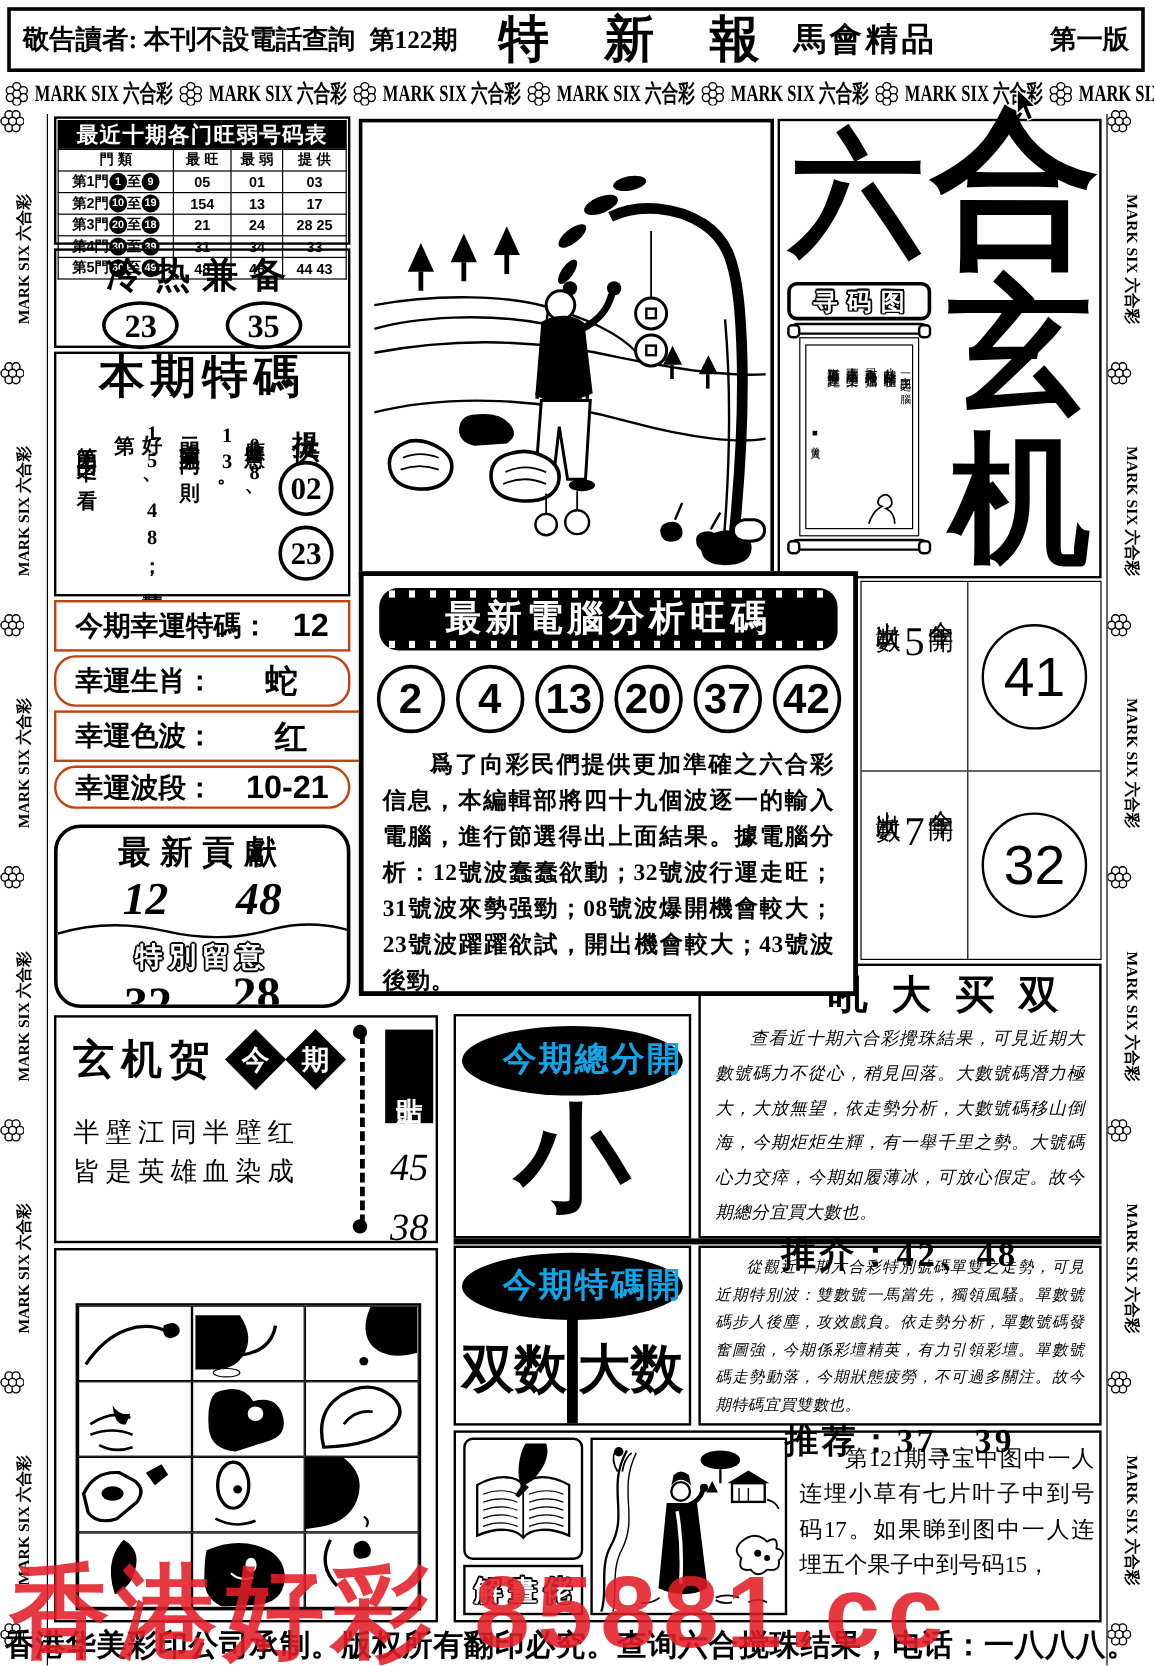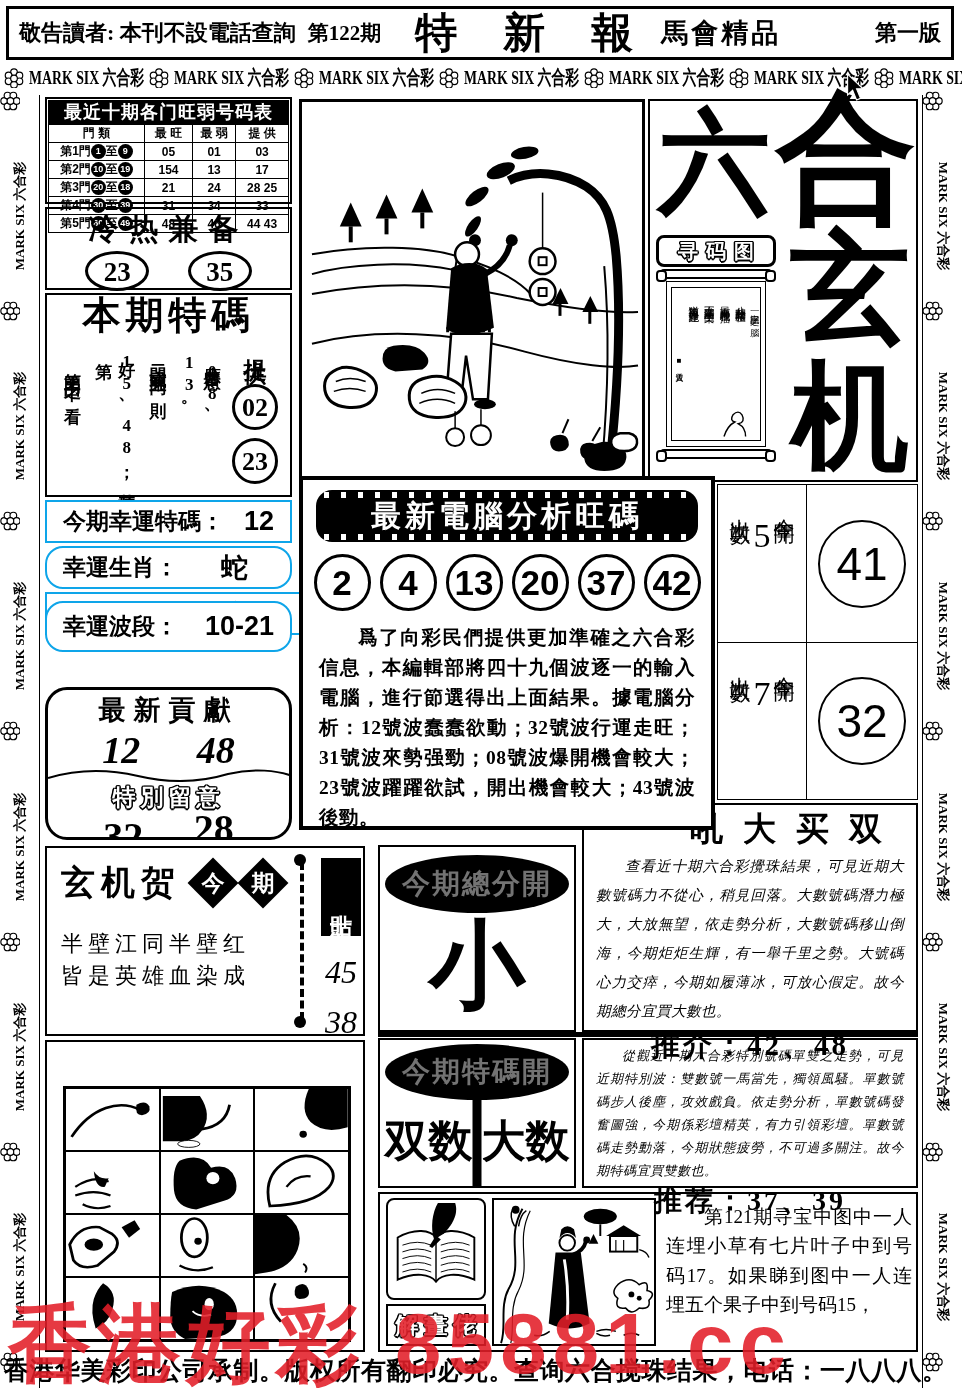--- a/index.html
+++ b/index.html
@@ -23,35 +23,35 @@
   .sideunit span{position:absolute;left:50%;top:50%;white-space:nowrap;font-size:13px;font-weight:bold}
   .rotL span{transform:translate(-50%,-50%) rotate(-90deg)}
   .rotR span{transform:translate(-50%,-50%) rotate(90deg)}
   
   table.gt{width:100%;border-collapse:collapse;font-family:"Liberation Sans","DejaVu Sans",sans-serif;font-size:12px;font-weight:bold}
   table.gt td{border:1px solid #000;text-align:center;height:15px;padding:0 1px}
   .mini-c{display:inline-block;min-width:15px;height:15px;border-radius:50%;background:#000;color:#fff;font-size:9px;line-height:15px;text-align:center;vertical-align:1px;padding:0 1px}
   .oval{display:inline-block;width:64px;height:40px;border:3px solid #000;border-radius:50%;font-size:27px;line-height:36px;text-align:center;font-weight:bold}
   .circle44{display:inline-block;width:46px;height:46px;border:3px solid #000;border-radius:50%;font-size:26px;line-height:41px;text-align:center;font-weight:bold;margin-top:8px;background:#fff}
   .vcol{writing-mode:vertical-rl;text-orientation:upright;font-size:19px;letter-spacing:3px;font-weight:bold}
-  .lucky{border:2px solid #0ea5e9;display:flex;align-items:center;justify-content:space-between;padding:0 16px;background:#fff}
+  .lucky{border:2px solid #c2410c;display:flex;align-items:center;justify-content:space-between;padding:0 16px;background:#fff}
   .lucky .lab{font-size:23px;font-weight:bold}
   .lucky .val{font-size:27px;font-weight:bold}
   .pill{border-radius:18px}
   .diamond{width:36px;height:36px;background:#000;display:inline-flex;align-items:center;justify-content:center;transform:rotate(45deg);margin-left:14px}
   .diamond span{transform:rotate(-45deg);color:#fff;font-size:23px;font-weight:bold}
   .banner{position:relative;background:#000;color:#fff;border-radius:16px;text-align:center;font-weight:bold;overflow:hidden}
   .banner::before,.banner::after{content:"";position:absolute;left:8px;right:8px;height:6px;background:repeating-linear-gradient(90deg,#fff 0 5px,rgba(0,0,0,0) 5px 17px)}
   .banner::before{top:2px}.banner::after{bottom:2px}
   .bigc{width:57px;height:57px;border:3px solid #000;border-radius:50%;font-size:35px;font-weight:bold;display:flex;align-items:center;justify-content:center;font-family:"Liberation Sans","DejaVu Sans",sans-serif}
   .freq-cell{display:flex;height:157px}
   .freq-left{width:88px;padding-top:12px;text-align:center}
   .freq-right{flex:1;display:flex;align-items:center;justify-content:center;border-left:1px solid #000}
   .freqc{width:88px;height:88px;border:2.5px solid #000;border-radius:50%;font-size:46px;display:flex;align-items:center;justify-content:center;font-family:"Liberation Sans","DejaVu Sans",sans-serif}
-  .ellipse{background:#000;color:#737373;border-radius:50%;font-weight:bold;text-align:center;margin:8px auto 0}
+  .ellipse{background:#000;color:#0ea5e9;border-radius:50%;font-weight:bold;text-align:right;margin:8px auto 0}
   .kai{font-style:italic;text-indent:2em;text-align:justify}
   .pz-grid{display:grid;grid-template-columns:repeat(3,1fr);grid-template-rows:repeat(4,1fr);border:2px solid #000}
   .pz-cell{border:1px solid #000;overflow:hidden}
   .pz-cell svg{display:block;width:100%;height:100%}
   .scroll-roller{height:10px;border:2px solid #000;border-radius:5px;margin:2px 3px;position:relative}
   .scroll-roller::before,.scroll-roller::after{content:"";position:absolute;top:-1px;width:7px;height:8px;border:2px solid #000;border-radius:4px;background:#fff}
   .scroll-roller::before{left:-5px}.scroll-roller::after{right:-5px}
   .wm{font-family:"Liberation Sans","DejaVu Sans",sans-serif;font-weight:bold;white-space:nowrap}
 </style>
 </head>
@@ -462,21 +462,21 @@
   <span class="val sans">12</span>
 </div>
 <div class="abs lucky pill" style="left:45px;top:546px;width:247px;height:43px">
   <span class="lab">幸運生肖：</span>
   <span class="val" style="margin-right:26px">蛇</span>
 </div>
 <div class="abs lucky" style="left:45px;top:592px;width:259px;height:43px">
   <span class="lab">幸運色波：</span>
   <span class="val" style="margin-right:30px">红</span>
 </div>
-<div class="abs lucky pill" style="left:45px;top:601px;width:247px;height:51px">
+<div class="abs lucky pill" style="left:45px;top:638px;width:247px;height:36px">
   <span class="lab">幸運波段：</span>
   <span class="val sans">10-21</span>
 </div>
 
 <div class="abs" style="left:45px;top:687px;width:247px;height:153px;border:3px solid #000;border-radius:22px;text-align:center;overflow:hidden">
   <div style="font-size:27px;font-weight:bold;letter-spacing:8px;margin-top:2px">最新貢獻</div>
   <div style="display:flex;justify-content:space-around;padding:0 26px;height:40px">
     <span style="font-size:38px;font-style:italic;font-weight:bold">12</span>
     <span style="font-size:38px;font-style:italic;font-weight:bold">48</span>
   </div>

